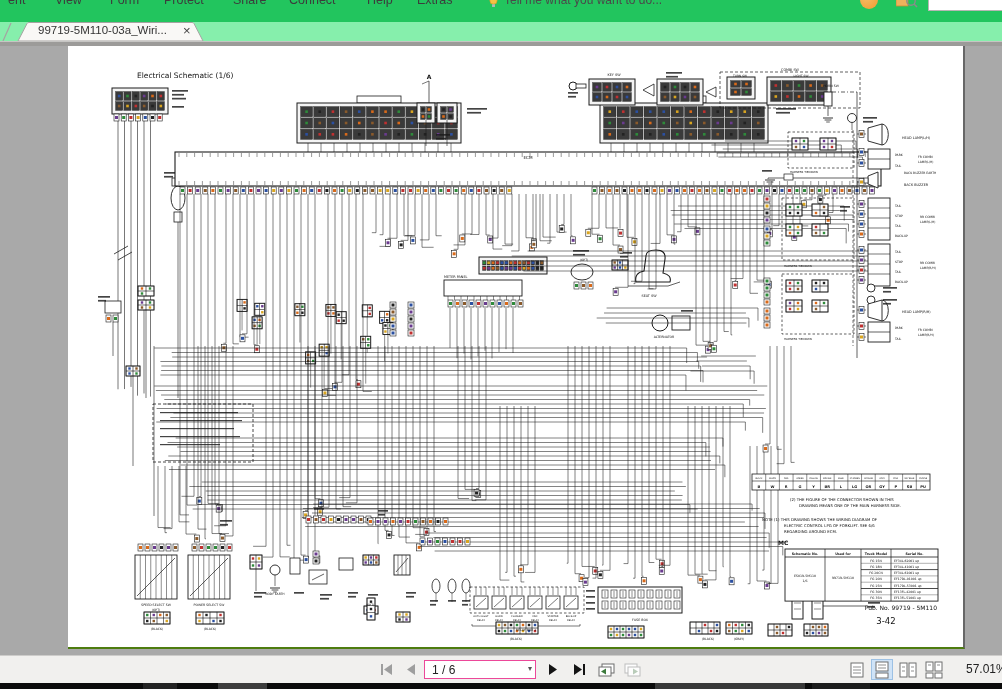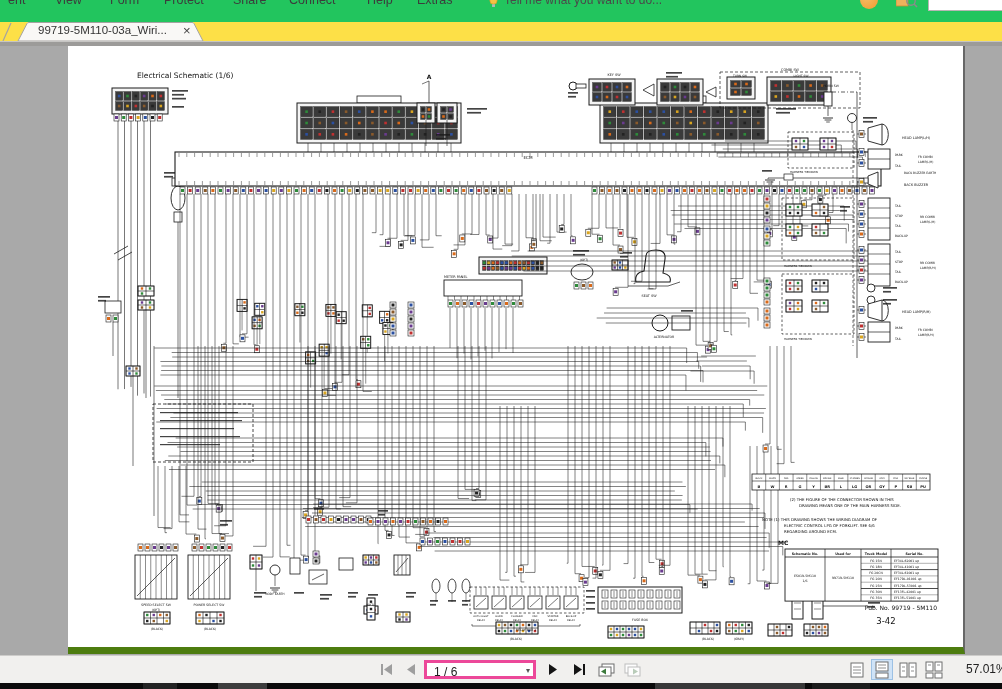--- a/index.html
+++ b/index.html
@@ -9,34 +9,34 @@
   .ribbon{position:absolute;left:0;top:0;width:1002px;height:22px;background:#22c55e;overflow:hidden;z-index:5}
   .menu-item{position:absolute;top:-7px;font-size:12.5px;color:#3c3c3c;white-space:nowrap;cursor:default}
   .tellme{position:absolute;top:-7px;font-size:12px;color:#4a4a4a;white-space:nowrap}
   .bulb{position:absolute;top:-4px;width:9px;height:12px}
   .avatar{position:absolute;top:-9px;left:860px;width:18px;height:18px;border-radius:50%;
           background:radial-gradient(circle at 35% 35%,#f7bc66,#ee9b2e)}
   .find-icon{position:absolute;top:-6px;left:896px;width:22px;height:14px}
   .ribbon-search{position:absolute;top:-6px;left:928px;width:80px;height:17px;background:#fff;
           border:1px solid #b7b6b4;box-sizing:border-box}
   
-  .tabbar{position:absolute;left:0;top:22px;width:1002px;height:19px;background:#fde047;z-index:5}
+  .tabbar{position:absolute;left:0;top:22px;width:1002px;height:19px;background:#86efac;z-index:5}
   .tab-svg{position:absolute;left:0;top:0}
   .tab-label{position:absolute;left:38px;top:2px;font-size:11.5px;color:#333;white-space:nowrap;cursor:default}
   .tab-close{position:absolute;left:183px;top:1px;font-size:13px;color:#444;cursor:default}
   .sepband{position:absolute;left:0;top:41px;width:1002px;height:5px;background:#9c9b99;border-top:1px solid #c6c5c3;box-sizing:border-box;z-index:5}
   
   .page{position:absolute;left:68px;top:46px;width:895px;height:601px;background:#ffffff;
-        border-right:2px solid #676767;border-bottom:7px solid #4d7c0f;z-index:1}
+        border-right:2px solid #676767;border-bottom:2px solid #4d7c0f;z-index:1}
   
   .toolbar{position:absolute;left:0;top:655px;width:1002px;height:28px;background:#f1f0ee;
         border-top:1px solid #cdccca;box-sizing:border-box;z-index:5}
   .tb{position:absolute;top:4px;height:19px;display:flex;align-items:center;justify-content:center}
   .pagebox{position:absolute;left:424px;top:4px;width:112px;height:19px;background:#fff;
-        border:3px solid #ec4899;box-sizing:border-box;font-size:12px;color:#222}
+        border:1px solid #ec4899;box-sizing:border-box;font-size:12px;color:#222}
   .pagebox .val{position:absolute;left:7px;top:2px}
   .pagebox .caret{position:absolute;right:3px;top:3px;font-size:8px;color:#555}
   .layoutbtn{position:absolute;top:3px;width:22px;height:21px;box-sizing:border-box;display:flex;
         align-items:center;justify-content:center;border:1px solid transparent}
   .layoutbtn.sel{background:#cfe3f7;border:1px solid #9dc1e4}
   .zoom{position:absolute;left:966px;top:6px;font-size:12px;color:#222;white-space:nowrap}
   
   .taskbar{position:absolute;left:0;top:683px;width:1002px;height:6px;background:#0b0b0b;z-index:6}
   .taskbar .seg{position:absolute;top:0;height:6px}
 </style>

